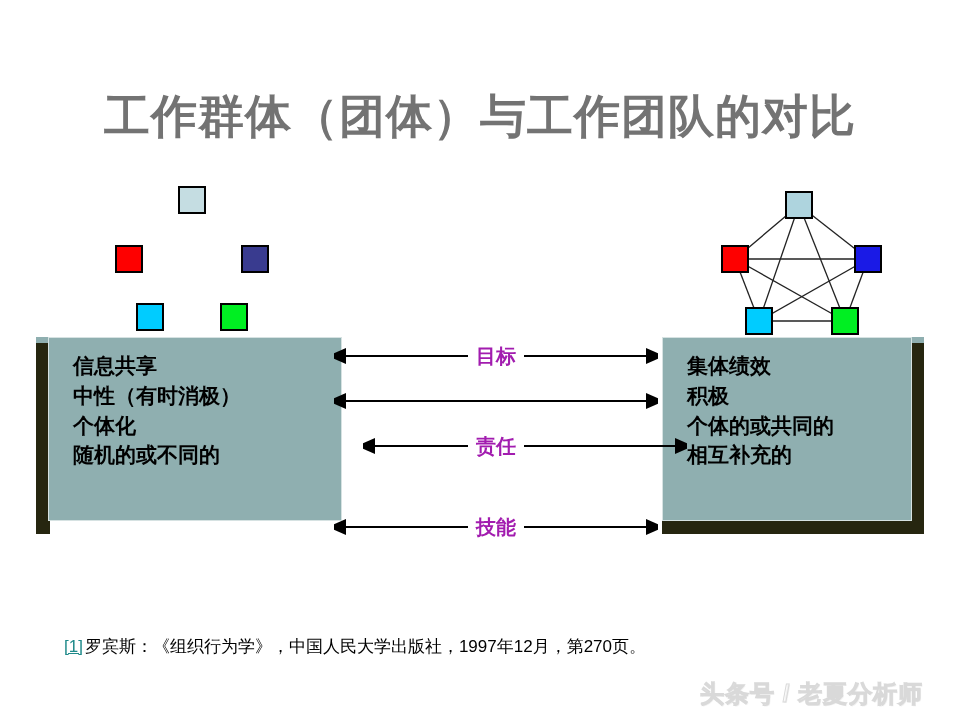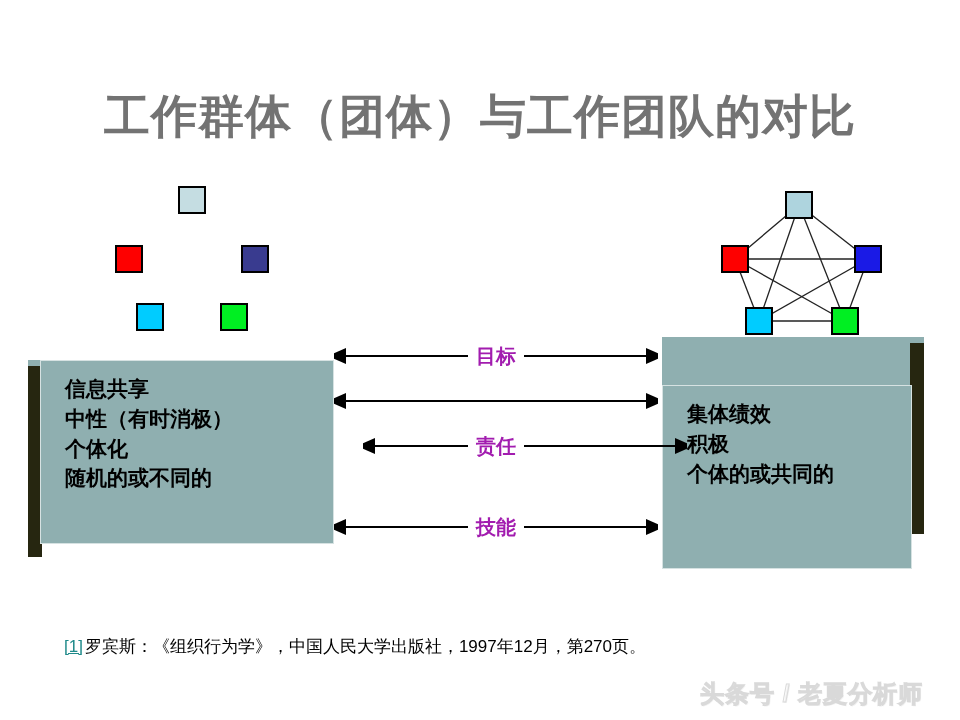--- a/index.html
+++ b/index.html
@@ -72,21 +72,21 @@
   }
   .panel-line {
     font-family: "Liberation Serif", "DejaVu Serif", serif;
     font-size: 21px;
     font-weight: bold;
     color: #000000;
     line-height: 1.42;
     white-space: nowrap;
   }
 
-  #left-panel  { left: 28px;  top: 337px; width: 306px; height: 142px; margin-top: 23px; }
+  #left-panel  { left: 36px;  top: 337px; width: 306px; height: 142px; }
   #right-panel { left: 662px; top: 337px; width: 262px; height: 197px; }
 
   
   #arrow-group {
     position: absolute;
     left: 334px;
     top: 345px;
     width: 324px;
     height: 155px;
   }
@@ -187,24 +187,25 @@
     <div class="panel-line">信息共享</div>
     <div class="panel-line">中性（有时消极）</div>
     <div class="panel-line">个体化</div>
     <div class="panel-line">随机的或不同的</div>
   </div>
 </div>
 
 <div class="panel" id="right-panel">
   <div class="panel-shadow" style="right:0; top:6px; width:14px; height:191px;"></div>
   <div class="panel-shadow" style="left:0; bottom:0; width:262px; height:14px;"></div>
-  <div class="panel-inner" style="left:0; top:0; width:250px; height:184px; margin-top:48px;">
+  <div class="panel-inner" style="left:0; top:0; width:250px; height:184px; ">
     <div class="panel-line">集体绩效</div>
     <div class="panel-line">积极</div>
     <div class="panel-line">个体的或共同的</div>
+    <div class="panel-line">相互补充的</div>
   </div>
 </div>
 
 <div id="arrow-group">
 
   <div class="arrow-row" style="top:0px;">
     <svg width="324" height="24" viewBox="0 0 324 24">
       <defs>
         <marker id="mL0" markerWidth="10" markerHeight="8" refX="9" refY="4" orient="auto">
           <path d="M9,0 L0,4 L9,8 Z" fill="#000"></path>

